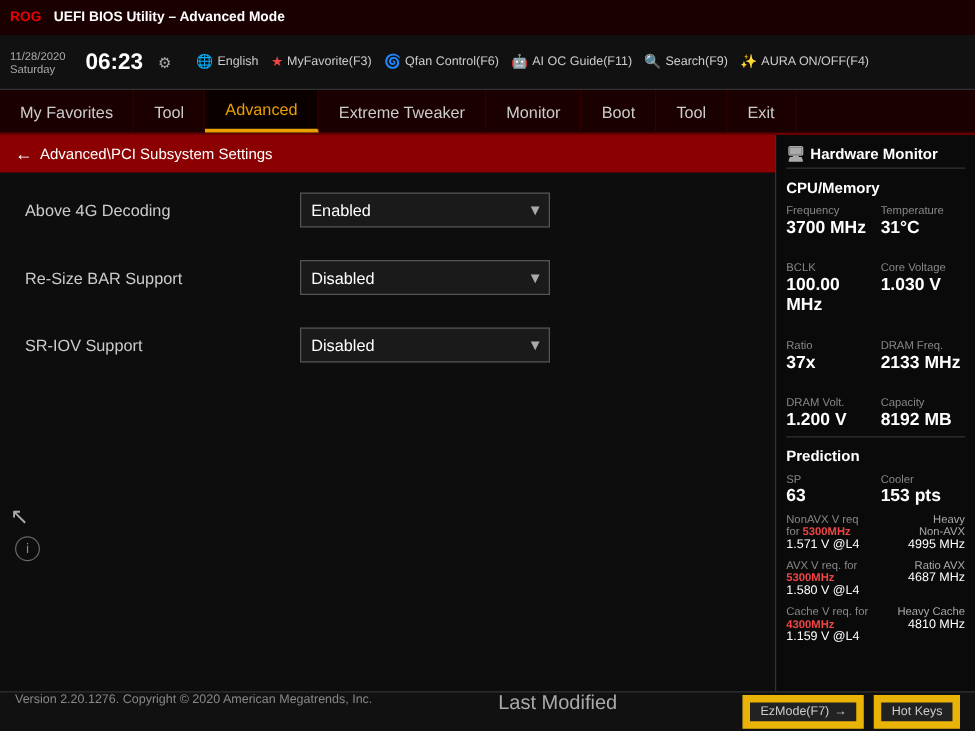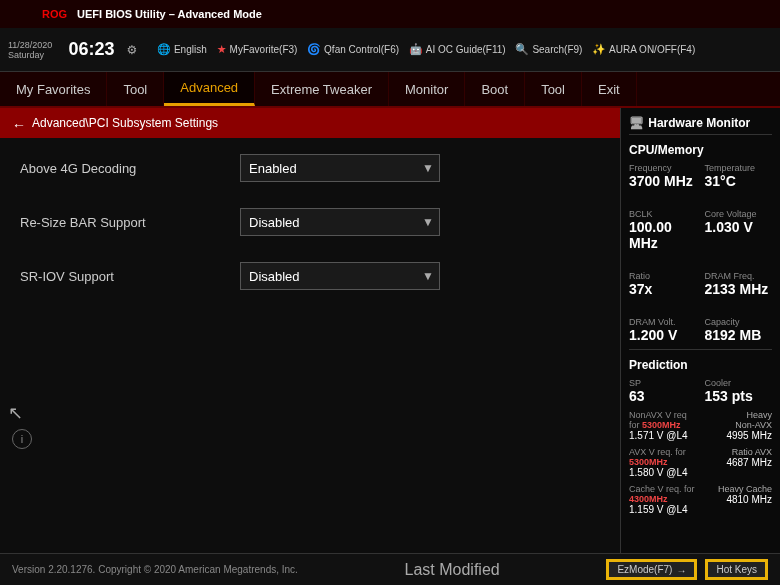--- a/index.html
+++ b/index.html
@@ -20,21 +20,20 @@
       display: flex;
       align-items: center;
       padding: 0 8px;
       gap: 6px;
     }
     #rog-logo {
       color: #e00;
       font-weight: bold;
       font-size: 11px;
       margin-right: 4px;
-      margin-left: 34px;
     }
     #bios-title {
       color: #fff;
       font-size: 11px;
       font-weight: bold;
       flex: 1;
     }
 
     
     #time-bar {
@@ -213,35 +212,34 @@
       display: flex;
       justify-content: space-between;
       align-items: flex-start;
     }
 
     
     #bottom-bar {
       background: #111;
       height: 32px;
       display: flex;
-      align-items: center;
       justify-content: space-between;
       padding: 0 12px;
       border-top: 1px solid #333;
       position: absolute;
       bottom: 0;
       width: 100%;
     }
     #copyright {
       color: #888;
       font-size: 10px;
     }
     .bottom-btn {
       background: #222;
-      border: 3px solid #eab308;
+      border: 6px solid #eab308;
       color: #ccc;
       font-size: 10px;
       padding: 2px 8px;
       cursor: pointer;
       display: flex;
       align-items: center;
       gap: 4px;
     }
     #bottom-right {
       display: flex;

